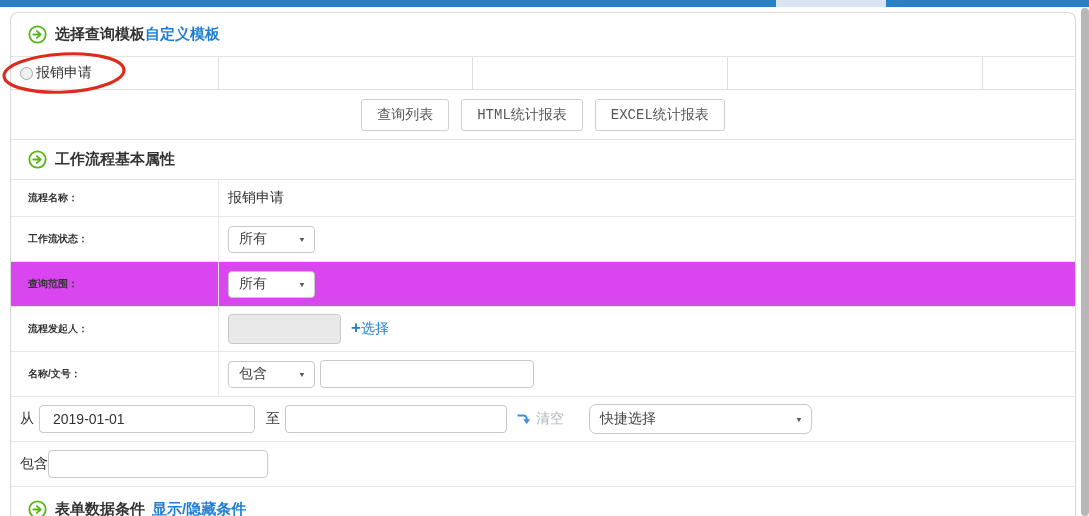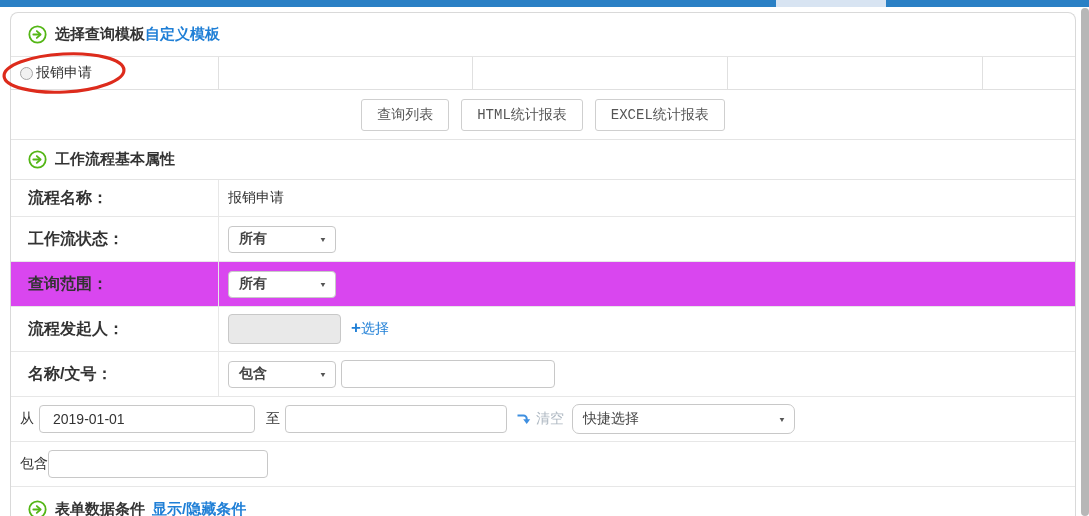--- a/index.html
+++ b/index.html
@@ -49,43 +49,43 @@
     background:#fff; border:1px solid #cfcfcf; border-radius:3px;
     font-family:inherit; font-size:14px; color:#555; padding:6px 15px; cursor:pointer;
   }
   
   .frow { display:flex; align-items:stretch; border-bottom:1px solid #e7e7e7; min-height:45px; }
   .frow.r-name { min-height:37px; }
   .frow.r-scope { background:#d946ef; }
   .flbl {
     flex:0 0 208px; width:208px; border-right:1px solid #e7e7e7;
     display:flex; align-items:center; padding-left:17px;
-    font-weight:bold; font-size:16px; color:#333;
+    font-weight:bold; font-size:10px; color:#333;
   }
   .fct { flex:1; display:flex; align-items:center; padding-left:9px; font-size:14px; color:#333; gap:5px; }
   
   .sel {
     display:flex; align-items:center; justify-content:space-between;
     height:27px; border:1px solid #c8c8c8; border-radius:4px;
     background:#fff; padding:0 8px 0 10px; color:#444; font-size:14px; cursor:pointer;
   }
   .sel .arr { font-size:8px; color:#555; margin-left:8px; transform:scaleY(0.85); }
-  .w100 { width:108px;font-weight:bold; } .w223 { width:223px; }
+  .w100 { width:87px; } .w223 { width:223px; }
   .sel.tall { height:30px;border-radius:7px; }
   
   .inp {
     height:28px; border:1px solid #c8c8c8; border-radius:4px;
     font-family:inherit; font-size:14px; color:#333; padding:0 8px; background:#fff;
   }
   .inp.dis { width:113px; height:30px; background:#e9e9e9; }
   .w214 { width:214px; } .w216 { width:216px;padding-left:13px; } .w222 { width:222px; } .w220 { width:220px; }
   .plus { color:#1f7fd6; font-size:17px; font-weight:bold; line-height:1; margin-left:5px; position:relative; top:-2px; }
   .blue-link { color:#1f7fd6; font-size:14px; text-decoration:none; }
   .clear-ic { width:15px; height:14px; margin-left:4px; }
-  .clear-txt { color:#aeb8c2; font-size:14px; margin-right:3px; }
+  .clear-txt { color:#aeb8c2; font-size:14px; margin-right:20px; }
   .plain { color:#333; font-size:14px; }
   .nogap { margin-left:-5px; }
 </style>
 </head>
 <body>
 
 <div class="topbar">
   <div class="topbar-tab"></div>
 </div>
 

